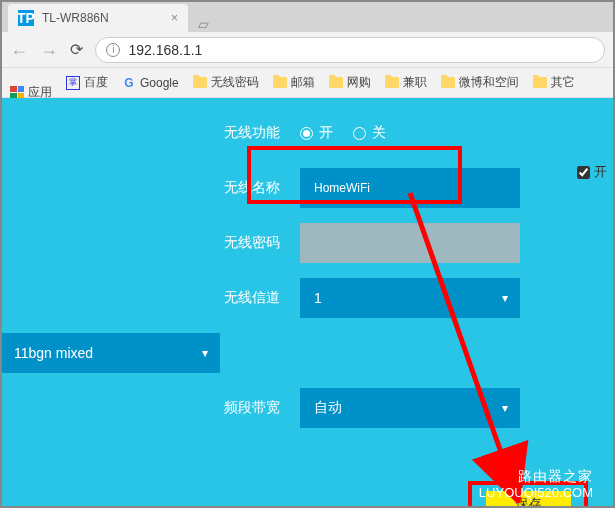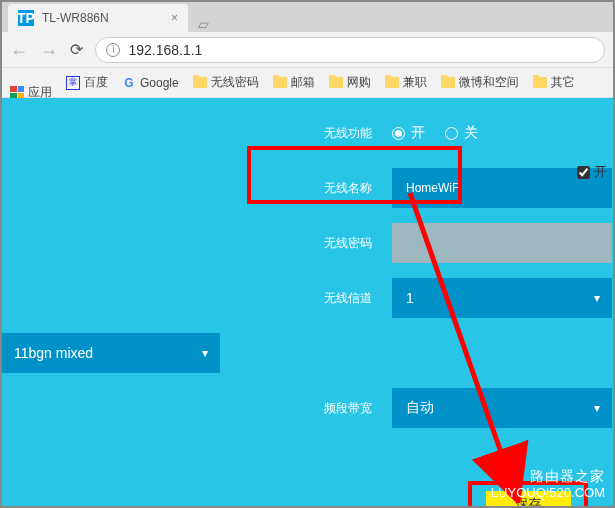--- a/index.html
+++ b/index.html
@@ -25,21 +25,21 @@
     .apps-icon span:nth-child(3) { background: #0f9d58; }
     .apps-icon span:nth-child(4) { background: #f4b400; }
     .bm-item { display: flex; align-items: center; gap: 4px; }
     .folder-icon { width: 14px; height: 11px; background: #ffd766; border-radius: 1px; position: relative; }
     .folder-icon::before { content: ''; position: absolute; top: -2px; left: 0; width: 6px; height: 2px; background: #ffd766; border-radius: 1px 1px 0 0; }
     .baidu-icon { width: 14px; height: 14px; border: 1px solid #2932e1; color: #2932e1; font-size: 9px; display: flex; align-items: center; justify-content: center; }
     .google-icon { width: 14px; height: 14px; display: flex; align-items: center; justify-content: center; font-weight: bold; font-size: 12px; }
     
     .page { background: #29c5e6; height: 410px; position: relative; padding-top: 15px; }
     .row { display: flex; align-items: center; height: 40px; margin-bottom: 15px; }
-    .label { width: 392px; text-align: right; padding-right: 20px; color: #fff; font-size: 12px; }
+    .label { width: 300px; text-align: right; padding-right: 20px; color: #fff; font-size: 14px; }
     .radio-group { display: flex; gap: 20px; color: #fff; font-size: 14px; }
     .radio-opt { display: flex; align-items: center; gap: 6px; }
     .radio-dot { width: 13px; height: 13px; border-radius: 50%; border: 1.5px solid #fff; display: flex; align-items: center; justify-content: center; }
     .radio-dot.on::after { content: ''; width: 7px; height: 7px; background: #fff; border-radius: 50%; }
     
     .field { width: 220px; height: 40px; background: #0091c8; color: #fff; font-size: 14px; display: flex; align-items: center; padding: 0 14px; position: relative; }
     .field input { background: transparent; border: none; color: #fff; font-size: 12px; outline: none; width: 100%; }
     .field.pw { background: #9fb8bf; }
     .chev { position: absolute; right: 12px; color: #fff; font-size: 12px; }
     
@@ -47,21 +47,21 @@
     .hl-name { left: 247px; top: 48px; width: 215px; height: 58px; }
     .hl-save { left: 468px; top: 383px; width: 120px; height: 40px; }
     
     .arrow-svg { position: absolute; left: 400px; top: 85px; pointer-events: none; }
     
     .save-btn { position: absolute; left: 486px; top: 393px; width: 85px; height: 26px; background: #ffec00; color: #333; font-size: 13px; display: flex; align-items: center; justify-content: center; cursor: pointer; }
     
     .side-check { position: absolute; right: 8px; top: 65px; display: flex; align-items: center; gap: 4px; color: #333; font-size: 13px; }
     .side-check input { accent-color: #333; }
     
-    .watermark { position: absolute; right: 10px; bottom: 6px; color: #fff; font-size: 13px; text-align: right; line-height: 1.3; }
+    .watermark { position: absolute; right: 22px; bottom: 6px; color: #fff; font-size: 13px; text-align: right; line-height: 1.3; }
     .watermark .zh { font-size: 14px; letter-spacing: 1px; }
     
     .frame-border { position: absolute; inset: 0; border: 2px solid #888; pointer-events: none; }
   </style>
 </head>
 <body>
 
 <div class="chrome-tabs">
   <div class="tab">
     <span class="tab-favicon">TP</span>

